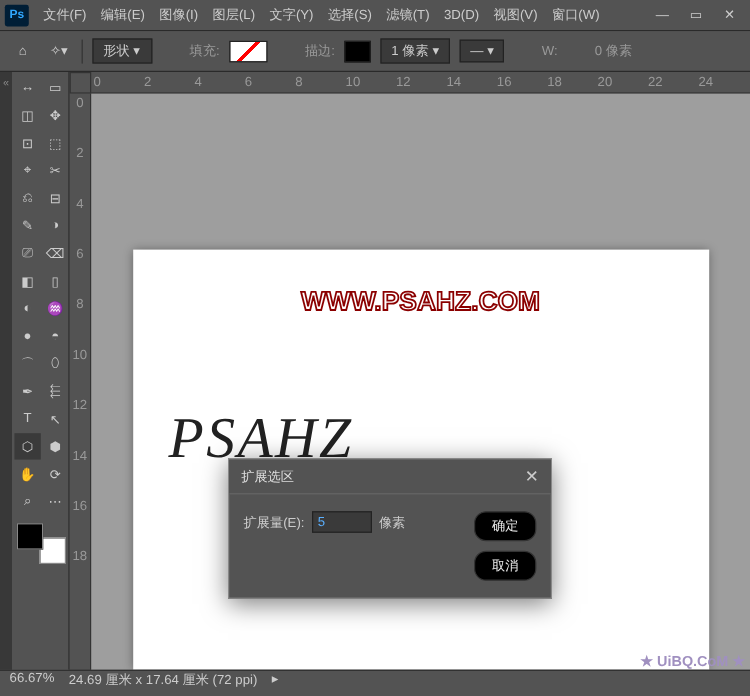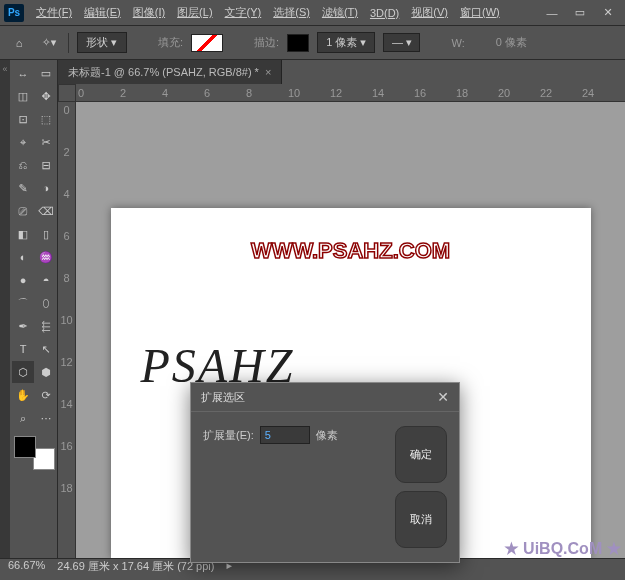--- a/index.html
+++ b/index.html
@@ -1,19 +1,19 @@
 <!DOCTYPE html>
 <html><head>
 <meta charset="utf-8">
 <style>
 *{margin:0;padding:0;box-sizing:border-box;font-family:"Microsoft YaHei",Arial,sans-serif;font-size:11px;}
 body{background:#535353;width:625px;height:580px;overflow:hidden;position:relative;}
 .menubar{background:#535353;height:26px;display:flex;align-items:center;padding:4px 4px;border-bottom:1px solid #2a2a2a;}
 .ps-logo{width:20px;height:18px;background:#001e36;color:#31a8ff;display:flex;align-items:center;justify-content:center;font-weight:bold;font-size:10px;border-radius:2px;margin-right:6px;}
-.menu-item{color:#ccc;padding:4px 6px;cursor:pointer;text-decoration:underline;}
+.menu-item{color:#ccc;padding:4px 6px;cursor:pointer;}
 .win-controls{margin-left:auto;display:flex;gap:2px;}
 .win-btn{width:26px;height:20px;color:#ccc;display:flex;align-items:center;justify-content:center;cursor:pointer;}
 .toolbar{background:#535353;height:34px;display:flex;align-items:center;padding:0 8px;gap:8px;border-bottom:1px solid #2a2a2a;}
 .tb-icon{width:22px;height:22px;display:flex;align-items:center;justify-content:center;color:#ccc;cursor:pointer;}
 .tb-label{color:#999;margin-left:23px;}
 .tb-dropdown{background:#3a3a3a;color:#ccc;padding:2px 8px;border:1px solid #222;min-width:50px;}
 .tb-swatch{width:32px;height:18px;background:linear-gradient(135deg,#fff 0%,#fff 45%,#f00 45%,#f00 55%,#fff 55%);border:1px solid #222;}
 .tb-swatch2{width:22px;height:18px;background:#000;border:1px solid #222;}
 .workspace{display:flex;height:calc(100% - 60px - 22px);}
 .left-edge{width:10px;background:#383838;display:flex;flex-direction:column;align-items:center;padding-top:4px;}
@@ -29,32 +29,32 @@
 .tab{background:#383838;color:#bbb;padding:4px 10px;height:100%;display:flex;align-items:center;gap:6px;border-right:1px solid #222;}
 .tab-close{color:#999;cursor:pointer;}
 .ruler-corner{width:18px;height:18px;background:#535353;border:1px solid #333;}
 .ruler-h{height:18px;background:#535353;color:#999;display:flex;align-items:center;font-size:9px;padding-left:2px;border-bottom:1px solid #333;flex:1;}
 .ruler-v{width:18px;background:#535353;color:#999;border-right:1px solid #333;display:flex;flex-direction:column;font-size:9px;}
 .canvas-wrap{flex:1;display:flex;}
 .canvas-main{flex:1;background:#9e9e9e;position:relative;display:flex;align-items:flex-end;justify-content:center;overflow:hidden;padding-top:10px;}
 .canvas{width:480px;height:350px;background:#fff;box-shadow:0 0 8px rgba(0,0,0,0.4);position:relative;}
 .watermark-top{position:absolute;top:30px;left:50%;transform:translateX(-50%);font-size:22px;font-weight:bold;color:#fff;-webkit-text-stroke:1.5px #8b0000;font-family:Arial,sans-serif;}
 .script-text{position:absolute;top:130px;left:30px;font-family:"Brush Script MT",cursive;font-size:48px;font-style:italic;color:#222;letter-spacing:2px;}
-.watermark-bottom{position:absolute;bottom:0;right:4px;font-size:16px;color:#a090c0;font-weight:bold;}
+.watermark-bottom{position:absolute;bottom:0;right:4px;font-size:12px;color:#a090c0;font-weight:bold;}
 .dialog{position:absolute;left:190px;top:382px;width:270px;background:#535353;border:1px solid #888;box-shadow:0 4px 20px rgba(0,0,0,0.5);z-index:100;}
 .dialog-title{background:#535353;color:#ddd;padding:6px 10px;display:flex;justify-content:space-between;align-items:center;border-bottom:1px solid #666;}
 .dialog-close{cursor:pointer;color:#ccc;font-size:14px;}
 .dialog-body{padding:14px 12px;display:flex;gap:8px;}
 .dialog-left{flex:1;}
 .dialog-row{display:flex;align-items:center;gap:6px;margin-bottom:12px;}
 .dialog-label{color:#ccc;}
 .dialog-input{width:50px;background:#3a3a3a;color:#5bb0ff;border:1px solid #222;padding:2px 4px;}
 .dialog-checkbox{width:13px;height:13px;border:1px solid #888;background:#3a3a3a;}
 .dialog-btns{display:flex;flex-direction:column;gap:8px;}
-.dialog-btn{background:#404040;color:#eee;padding:20px 14px;border:1px solid #333;border-radius:10px;cursor:pointer;text-align:left;min-width:50px;}
+.dialog-btn{background:#000000;color:#eee;padding:4px 14px;border:1px solid #333;border-radius:10px;cursor:pointer;text-align:left;min-width:50px;}
 .statusbar{height:22px;background:#535353;border-top:1px solid #2a2a2a;display:flex;align-items:flex-start;padding:0 8px;gap:12px;color:#ccc;font-size:10px;}
 .ruler-tick{display:inline-block;width:42px;}
 .rv-tick{height:42px;padding-top:2px;text-align:center;}
 </style>
 </head>
 <body>
 
 <div class="menubar">
   <div class="ps-logo">Ps</div>
   <div class="menu-item">文件(F)</div>
@@ -126,26 +126,20 @@
     <div class="tool">⟳</div>
     <div class="tool">⌕</div>
     <div class="tool">⋯</div>
     <div class="swatches">
       <div class="fg-sw"></div>
       <div class="bg-sw"></div>
     </div>
   </div>
 
   <div class="canvas-area">
-    <div class="doc-tab">
-      <div class="tab">
-        <span>未标题-1 @ 66.7% (PSAHZ, RGB/8#) *</span>
-        <span class="tab-close">×</span>
-      </div>
-    </div>
     <div style="display:flex;">
       <div class="ruler-corner"></div>
       <div class="ruler-h">
         <span class="ruler-tick">0</span>
           <span class="ruler-tick">2</span>
           <span class="ruler-tick">4</span>
           <span class="ruler-tick">6</span>
           <span class="ruler-tick">8</span>
           <span class="ruler-tick">10</span>
           <span class="ruler-tick">12</span>

